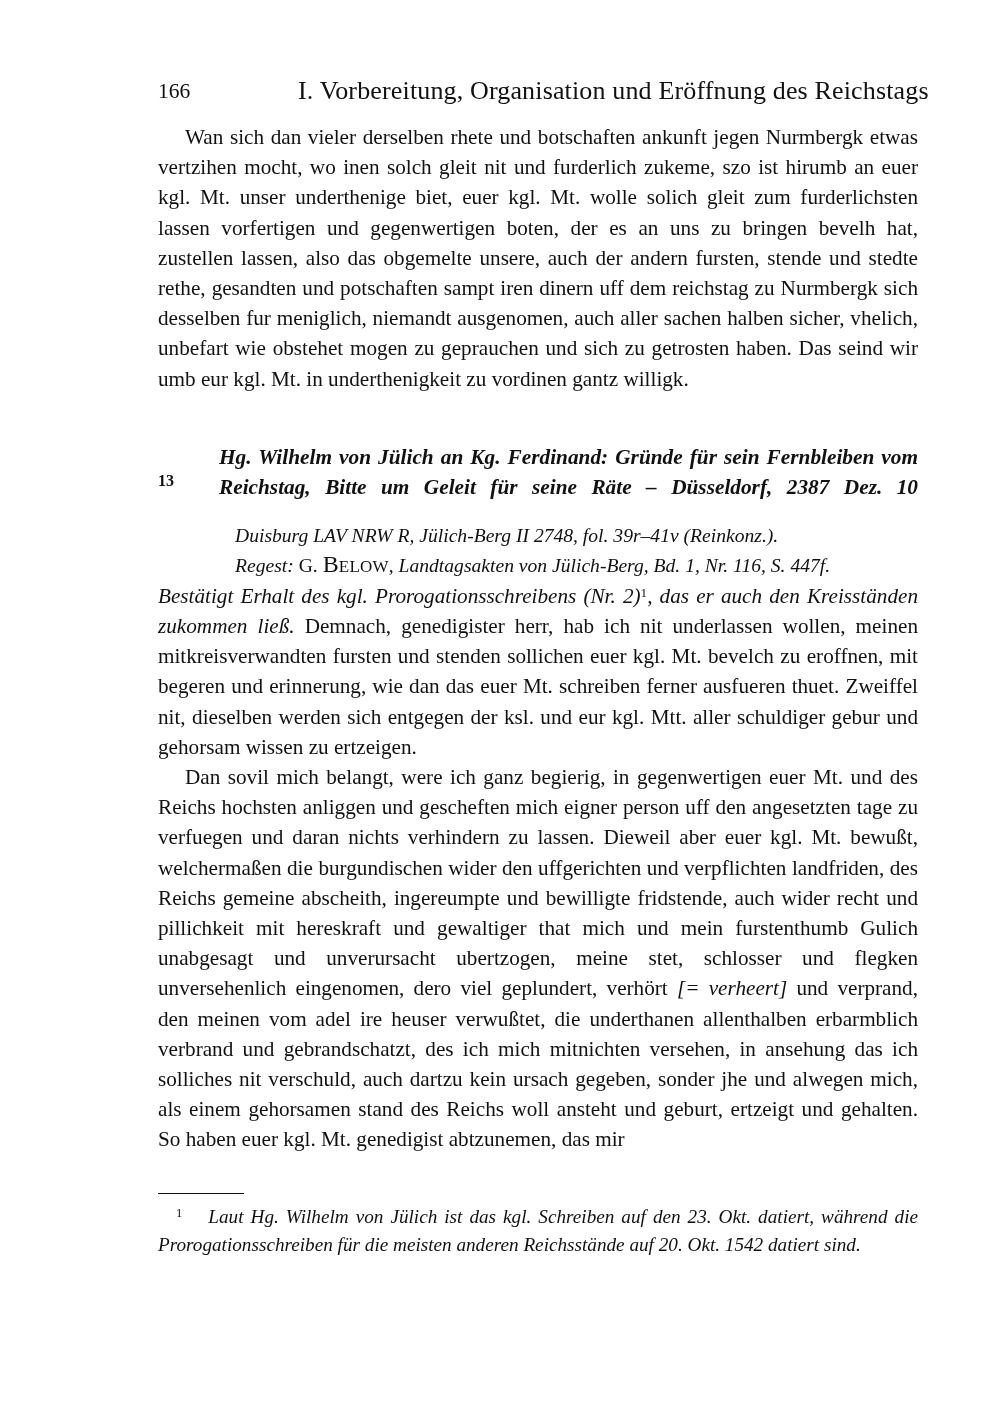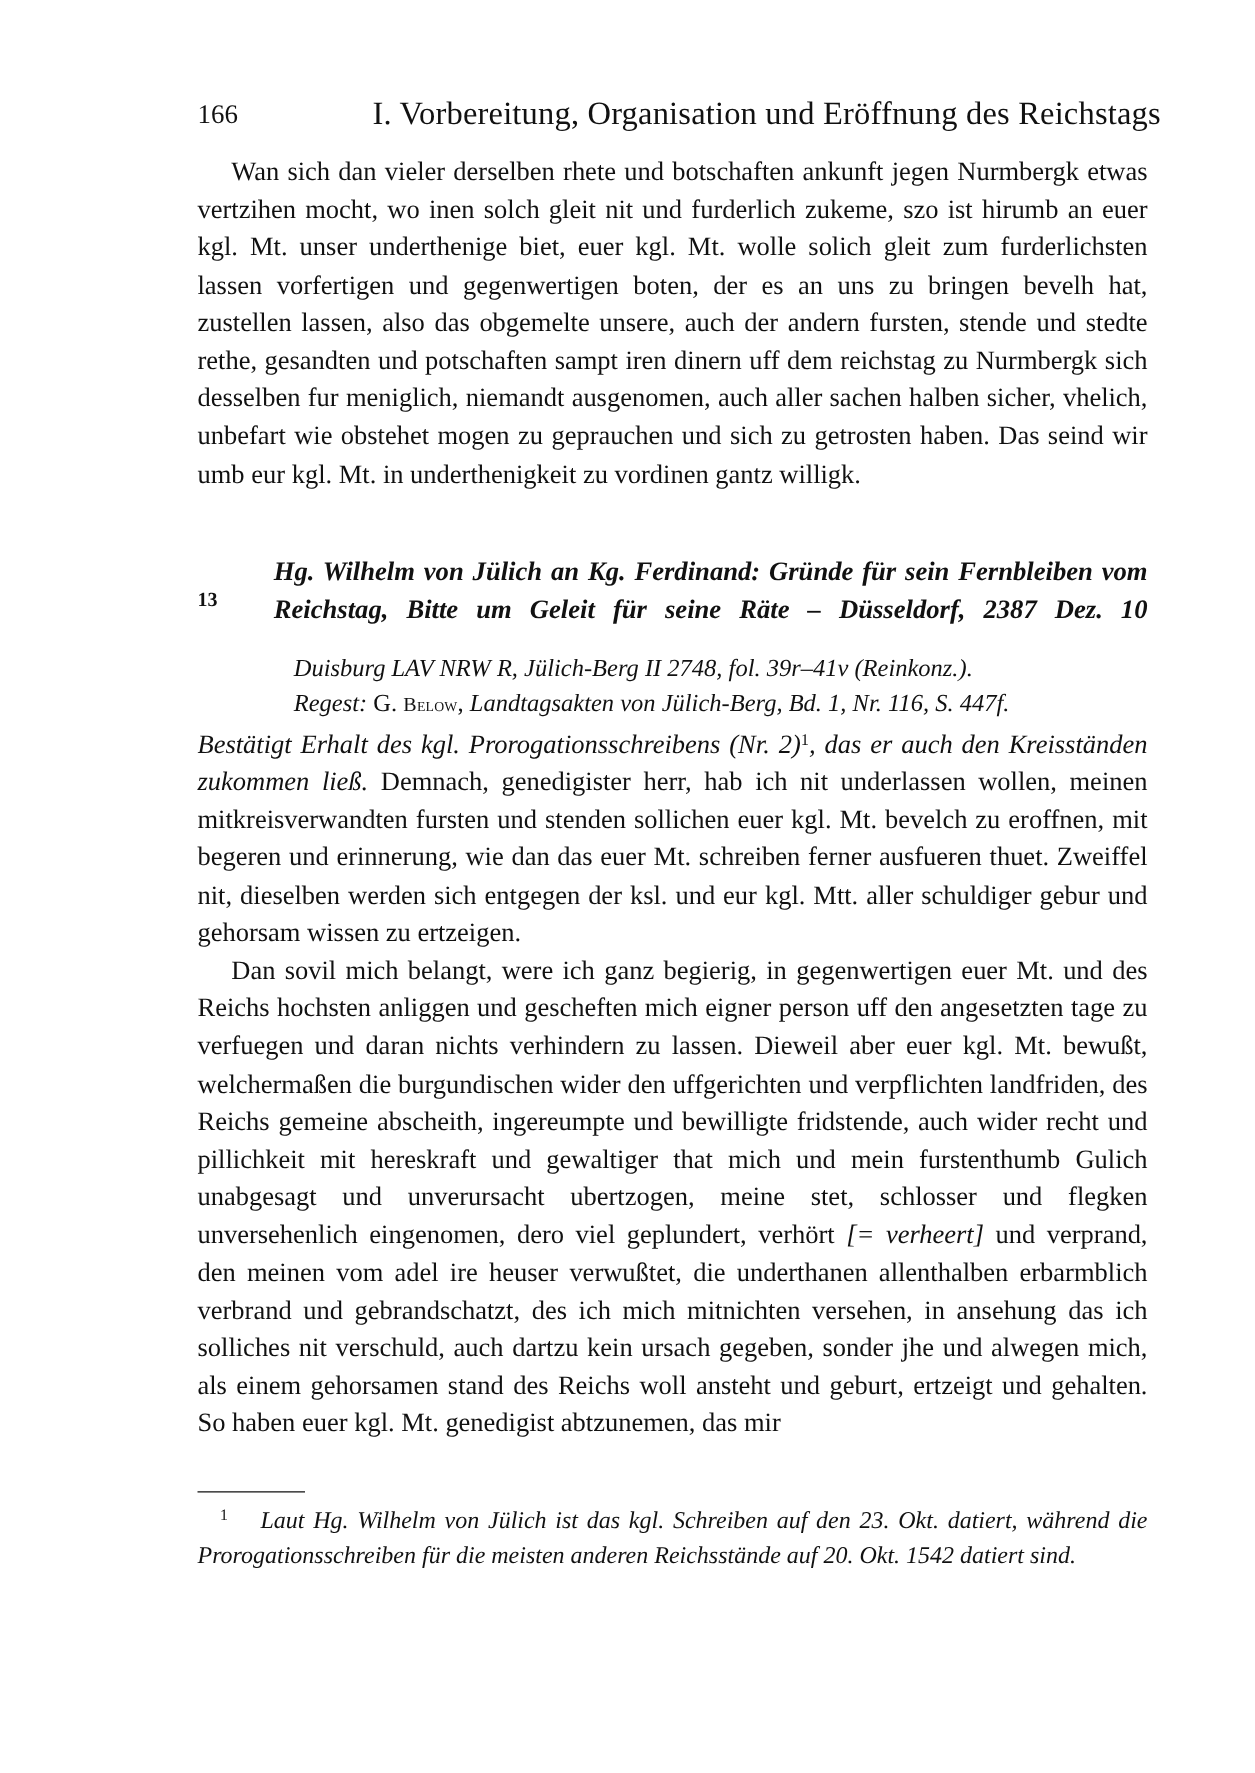--- a/index.html
+++ b/index.html
@@ -103,21 +103,21 @@
   .source-line {
     font-style: italic;
     font-size: 19.6px;
     line-height: 28.6px;
     white-space: nowrap;
     margin-left: 16px;
   }
   .smallcaps {
     font-style: normal;
     font-variant: small-caps;
-    font-size: 16px;
+    font-size: 24px;
     letter-spacing: 0.2px;
   }
   .roman-inline {
     font-style: normal;
   }
 
   
   .regest-para {
     margin-top: 20px;
   }

